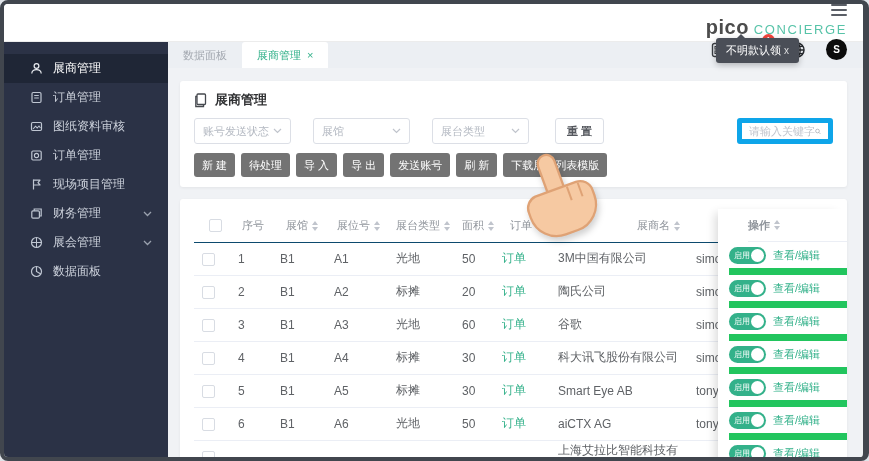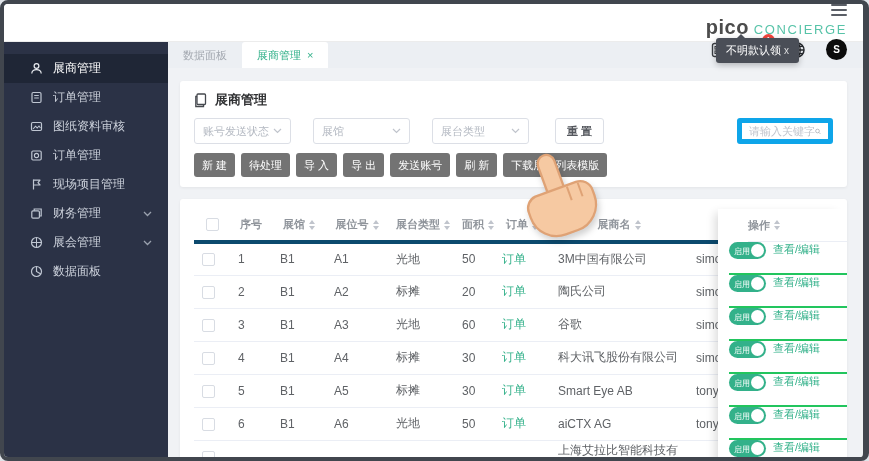--- a/index.html
+++ b/index.html
@@ -45,34 +45,34 @@
   .filter-row{display:flex;gap:22px;margin-bottom:9px;align-items:center;justify-content:center;}
   .select{width:97px;height:26px;border:1px solid #dcdfe6;border-radius:3px;display:flex;align-items:center;justify-content:space-between;padding:0 8px;font-size:11px;color:#b4b9c2;background:#fff;cursor:pointer;white-space:nowrap;}
   .btn-reset{height:26px;border:1px solid #dcdfe6;border-radius:3px;padding:0 11px;font-size:11px;color:#54575d;font-weight:700;display:flex;align-items:center;background:#fff;cursor:pointer;margin-left:4px;white-space:nowrap;}
   .search{margin-left:auto;width:96px;height:26px;border:5px solid #0ea5e9;border-radius:3px;display:flex;align-items:center;justify-content:space-between;padding:0 7px;font-size:11px;color:#c0c4cc;background:#fff;white-space:nowrap;}
   .actions-row{display:flex;gap:6px;}
   .btn{height:24px;background:#737373;color:#fff;border:none;border-radius:3px;padding:0 8px;font-size:11px;display:flex;align-items:center;cursor:pointer;white-space:nowrap;}
 
   
   .card-table{margin-top:12px;position:relative;height:340px;padding:10px 0 0 14px;overflow:hidden;}
   table{border-collapse:collapse;table-layout:fixed;width:648px;}
-  th{height:33px;text-align:center;color:#8f949b;font-weight:700;font-size:11px;border-bottom:4px solid #0c4a6e;padding:0 8px;white-space:nowrap;overflow:hidden;}
+  th{height:33px;text-align:right;color:#8f949b;font-weight:400;font-size:11px;border-bottom:1px solid #0c4a6e;padding:0 8px;white-space:nowrap;overflow:hidden;}
   td{height:33px;color:#5f6266;font-size:12px;border-bottom:1px solid #ebeef5;padding:0 8px;white-space:nowrap;overflow:hidden;}
   td.wrap{white-space:normal;line-height:14px;}
   .order-link{color:#33b18a;cursor:pointer;}
   .cb{width:13px;height:13px;border:1px solid #d8dce3;border-radius:2px;background:#fff;display:inline-block;vertical-align:middle;cursor:pointer;}
   .caret{display:inline-flex;flex-direction:column;margin-left:4px;vertical-align:middle;gap:2px;}
   .caret i{display:block;width:0;height:0;border-left:3px solid transparent;border-right:3px solid transparent;}
   .caret .up{border-bottom:4px solid #c0c4cc;}
   .caret .down{border-top:4px solid #c0c4cc;}
 
   
   .ops{position:absolute;top:10px;right:0;bottom:0;width:129px;background:#fff;box-shadow:-7px 0 9px -4px rgba(0,0,0,.14);z-index:5;padding-left:11px;}
   .ops-header{height:33px;display:flex;align-items:center;color:#8f949b;font-size:11px;font-weight:700;border-bottom:1px solid #ebeef5;margin-left:19px;}
-  .ops-row{height:33px;display:flex;align-items:flex-start;gap:7px;border-bottom:2px solid #22c55e;}
+  .ops-row{height:33px;display:flex;align-items:center;gap:7px;border-bottom:7px solid #22c55e;}
   .toggle{width:37px;height:17px;border-radius:9px;background:#33b18a;position:relative;flex:none;cursor:pointer;}
   .toggle-label{position:absolute;left:5px;top:50%;transform:translateY(-50%);color:#fff;font-size:8px;}
   .toggle-knob{position:absolute;right:2px;top:2px;width:13px;height:13px;border-radius:50%;background:#fff;}
   .ops-link{color:#33b18a;font-size:11px;cursor:pointer;white-space:nowrap;}
 
   
   .hand{position:absolute;left:508px;top:146px;z-index:50;filter:drop-shadow(2px 4px 3px rgba(0,0,0,.18));}
 </style>
 </head>
 <body>

